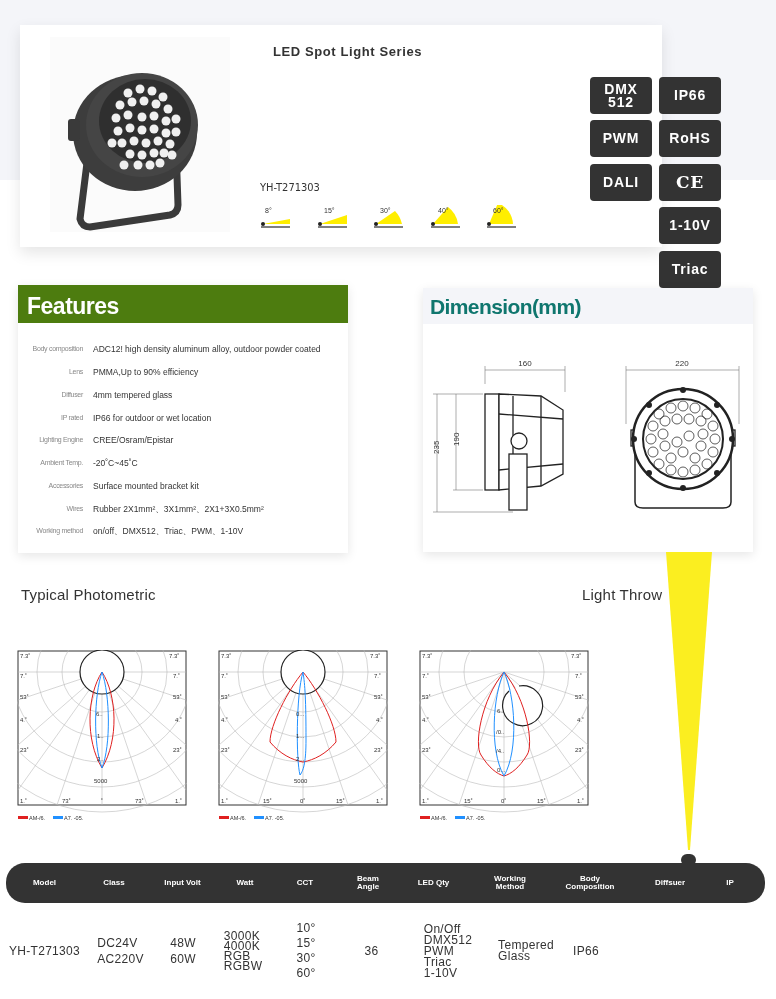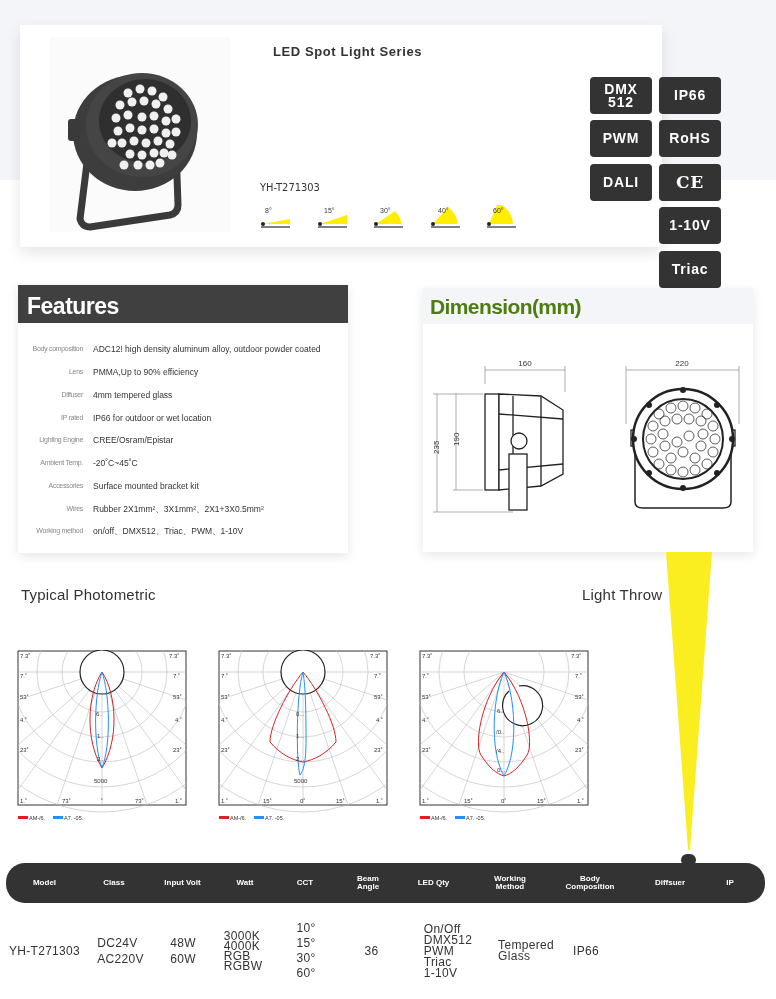--- a/index.html
+++ b/index.html
@@ -14,28 +14,28 @@
   .model-code { position: absolute; left: 240px; top: 156px; font-size: 11px; color: #333; font-family: "DejaVu Sans Condensed", "DejaVu Sans", sans-serif; }
   .beam-icons { position: absolute; left: 240px; top: 180px; height: 28px; width: 270px; }
   .beam-icon { position: absolute; top: 0; width: 34px; height: 26px; }
   .beam-icon .beam-label { position: absolute; top: 2px; font-size: 7px; color: #333; }
 
   .badges { position: absolute; left: 570px; top: 6px; width: 132px; height: 212px; margin-top: 46px; }
   .badge { position: absolute; width: 62px; height: 37px; background: #333333; color: #fff; border-radius: 4px; font-weight: bold; font-size: 14px; letter-spacing: 0.8px; display: flex; align-items: center; justify-content: center; text-align: center; line-height: 13px; }
 
   
   .features-card { position: absolute; left: 18px; top: 285px; width: 330px; height: 268px; background: #fff; box-shadow: 0 3px 10px rgba(0,0,0,0.10); }
-  .features-head { height: 38px; background: #404040; color: #fff; font-size: 23px; font-weight: bold; padding-left: 9px; line-height: 42px; letter-spacing: -0.5px; }
+  .features-head { height: 38px; background: #4d7c0f; color: #fff; font-size: 23px; font-weight: bold; padding-left: 9px; line-height: 42px; letter-spacing: -0.5px; }
   .feat-row { position: absolute; left: 0; width: 330px; height: 14px; font-size: 8.5px; }
   .feat-key { position: absolute; right: 265px; width: 80px; text-align: right; color: #888; font-size: 7px; top: 2px; letter-spacing: -0.3px; }
   .feat-val { position: absolute; left: 75px; color: #333; top: 1px; }
 
   
   .dim-card { position: absolute; left: 423px; top: 288px; width: 330px; height: 264px; background: #fff; box-shadow: 0 3px 10px rgba(0,0,0,0.10); }
-  .dim-head { height: 36px; background: #f4f5f9; color: #4d7c0f; font-size: 21px; font-weight: bold; padding-left: 7px; line-height: 38px; letter-spacing: -0.6px; }
+  .dim-head { height: 36px; background: #f4f5f9; color: #0f766e; font-size: 21px; font-weight: bold; padding-left: 7px; line-height: 38px; letter-spacing: -0.6px; }
   .dim-drawing { position: absolute; left: 0; top: 36px; width: 330px; height: 228px; }
 
   .section-label { position: absolute; font-size: 15px; color: #333; letter-spacing: 0.2px; }
 
   .polar { position: absolute; top: 650px; width: 170px; height: 175px; }
 
   .light-throw { position: absolute; left: 660px; top: 552px; width: 56px; height: 312px; }
 
   
   .spec-table { position: absolute; left: 6px; top: 863px; width: 759px; }

